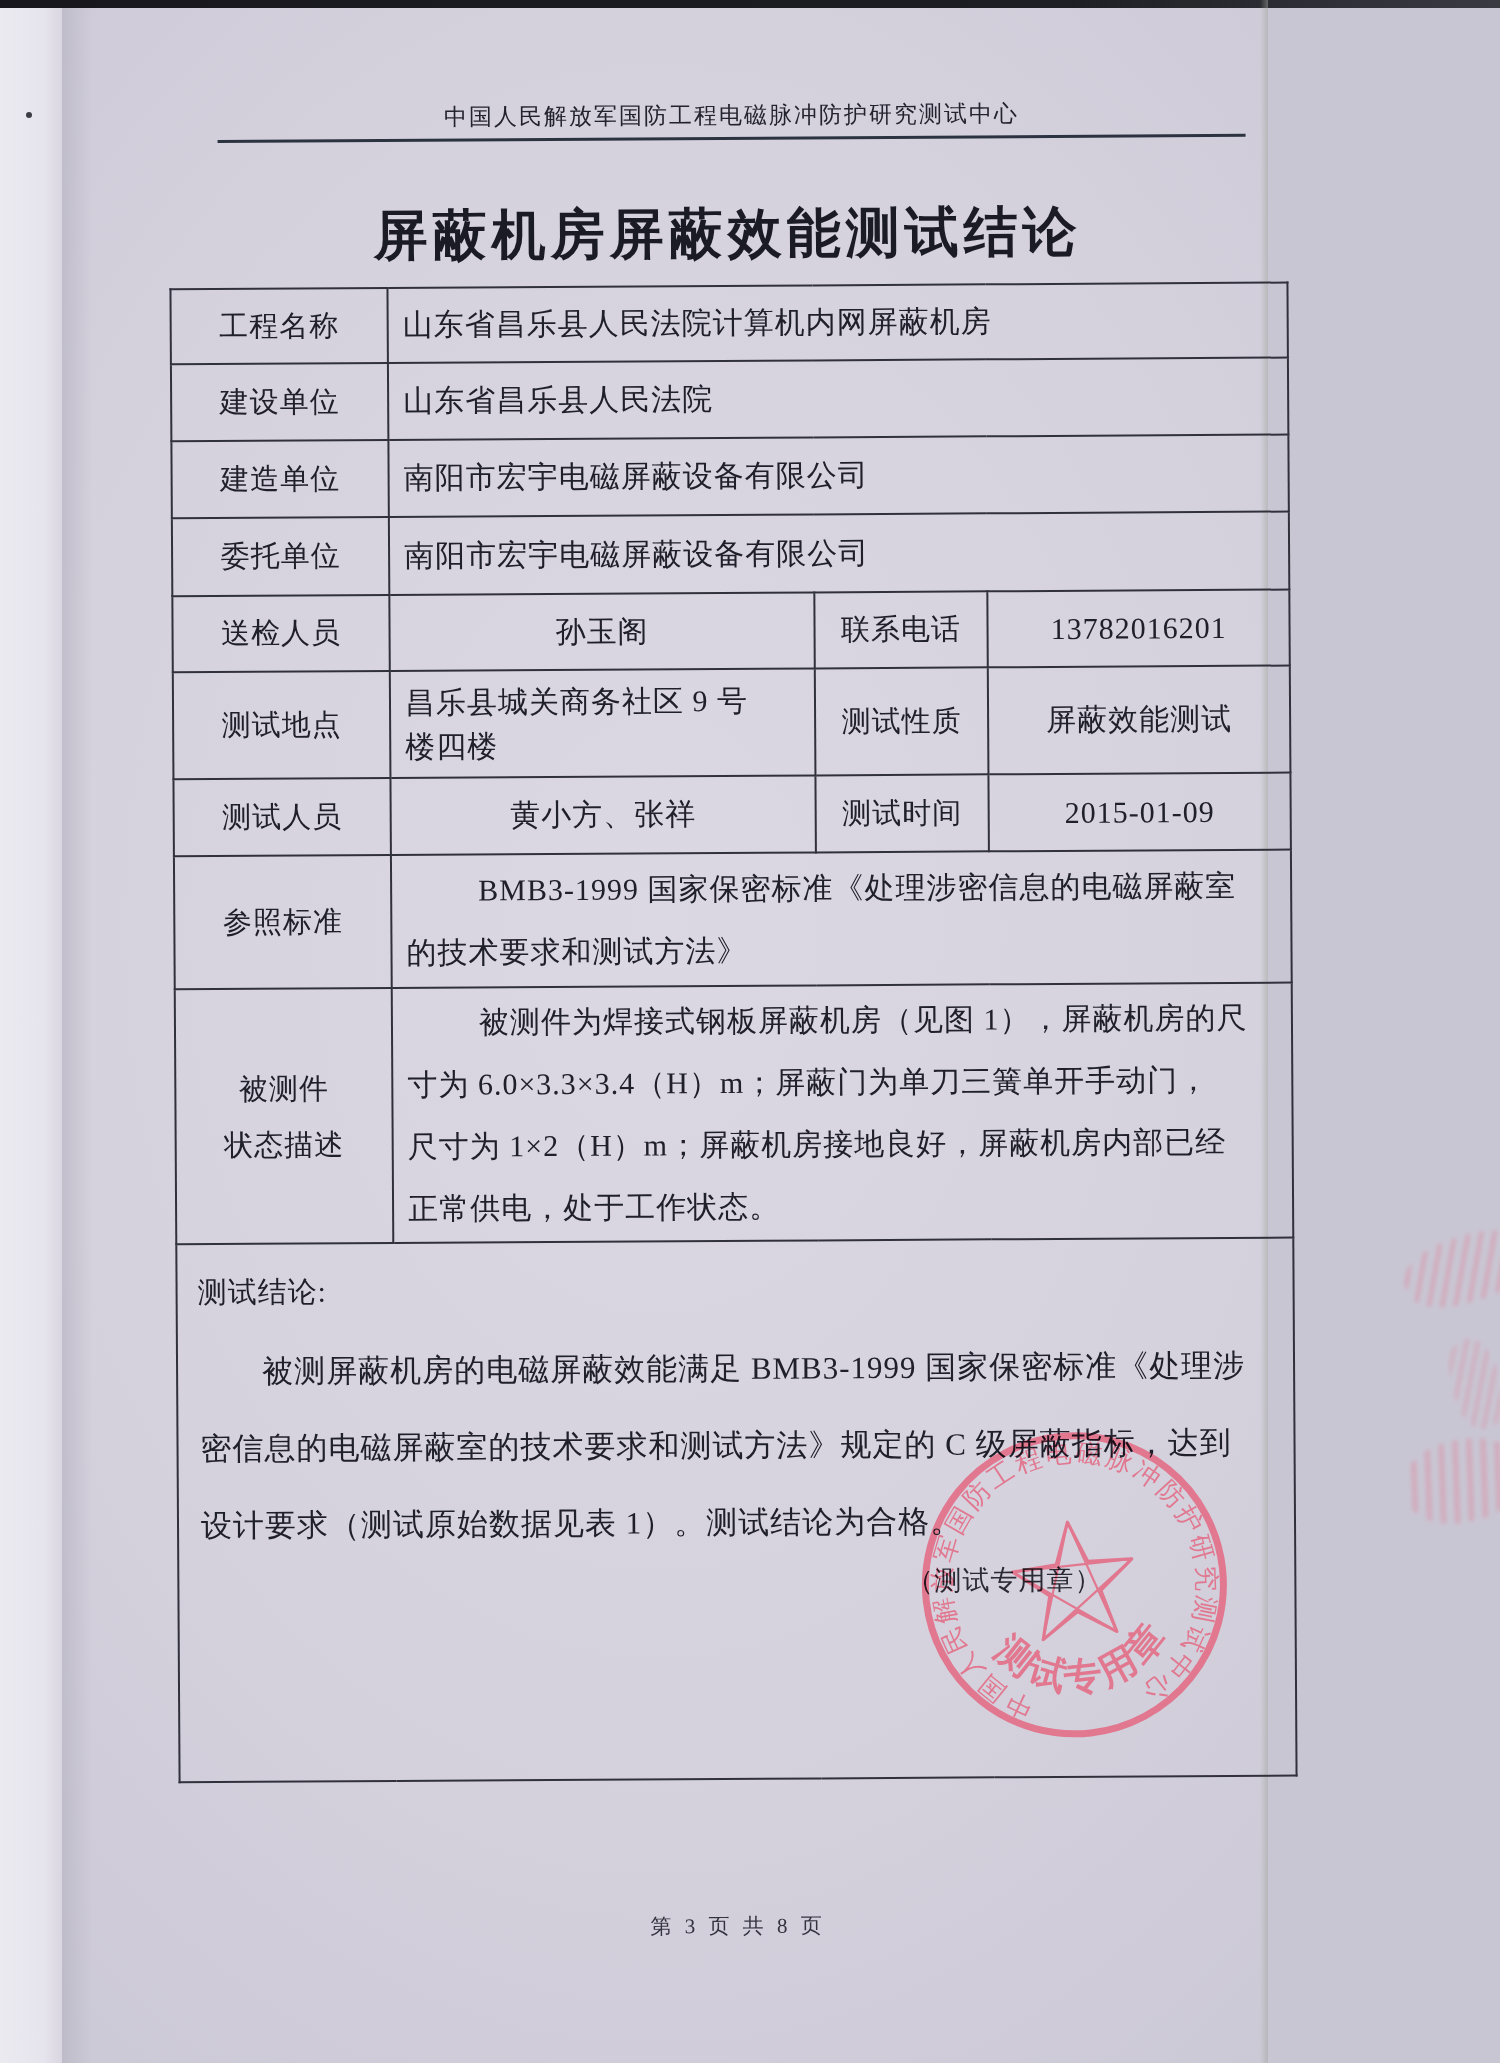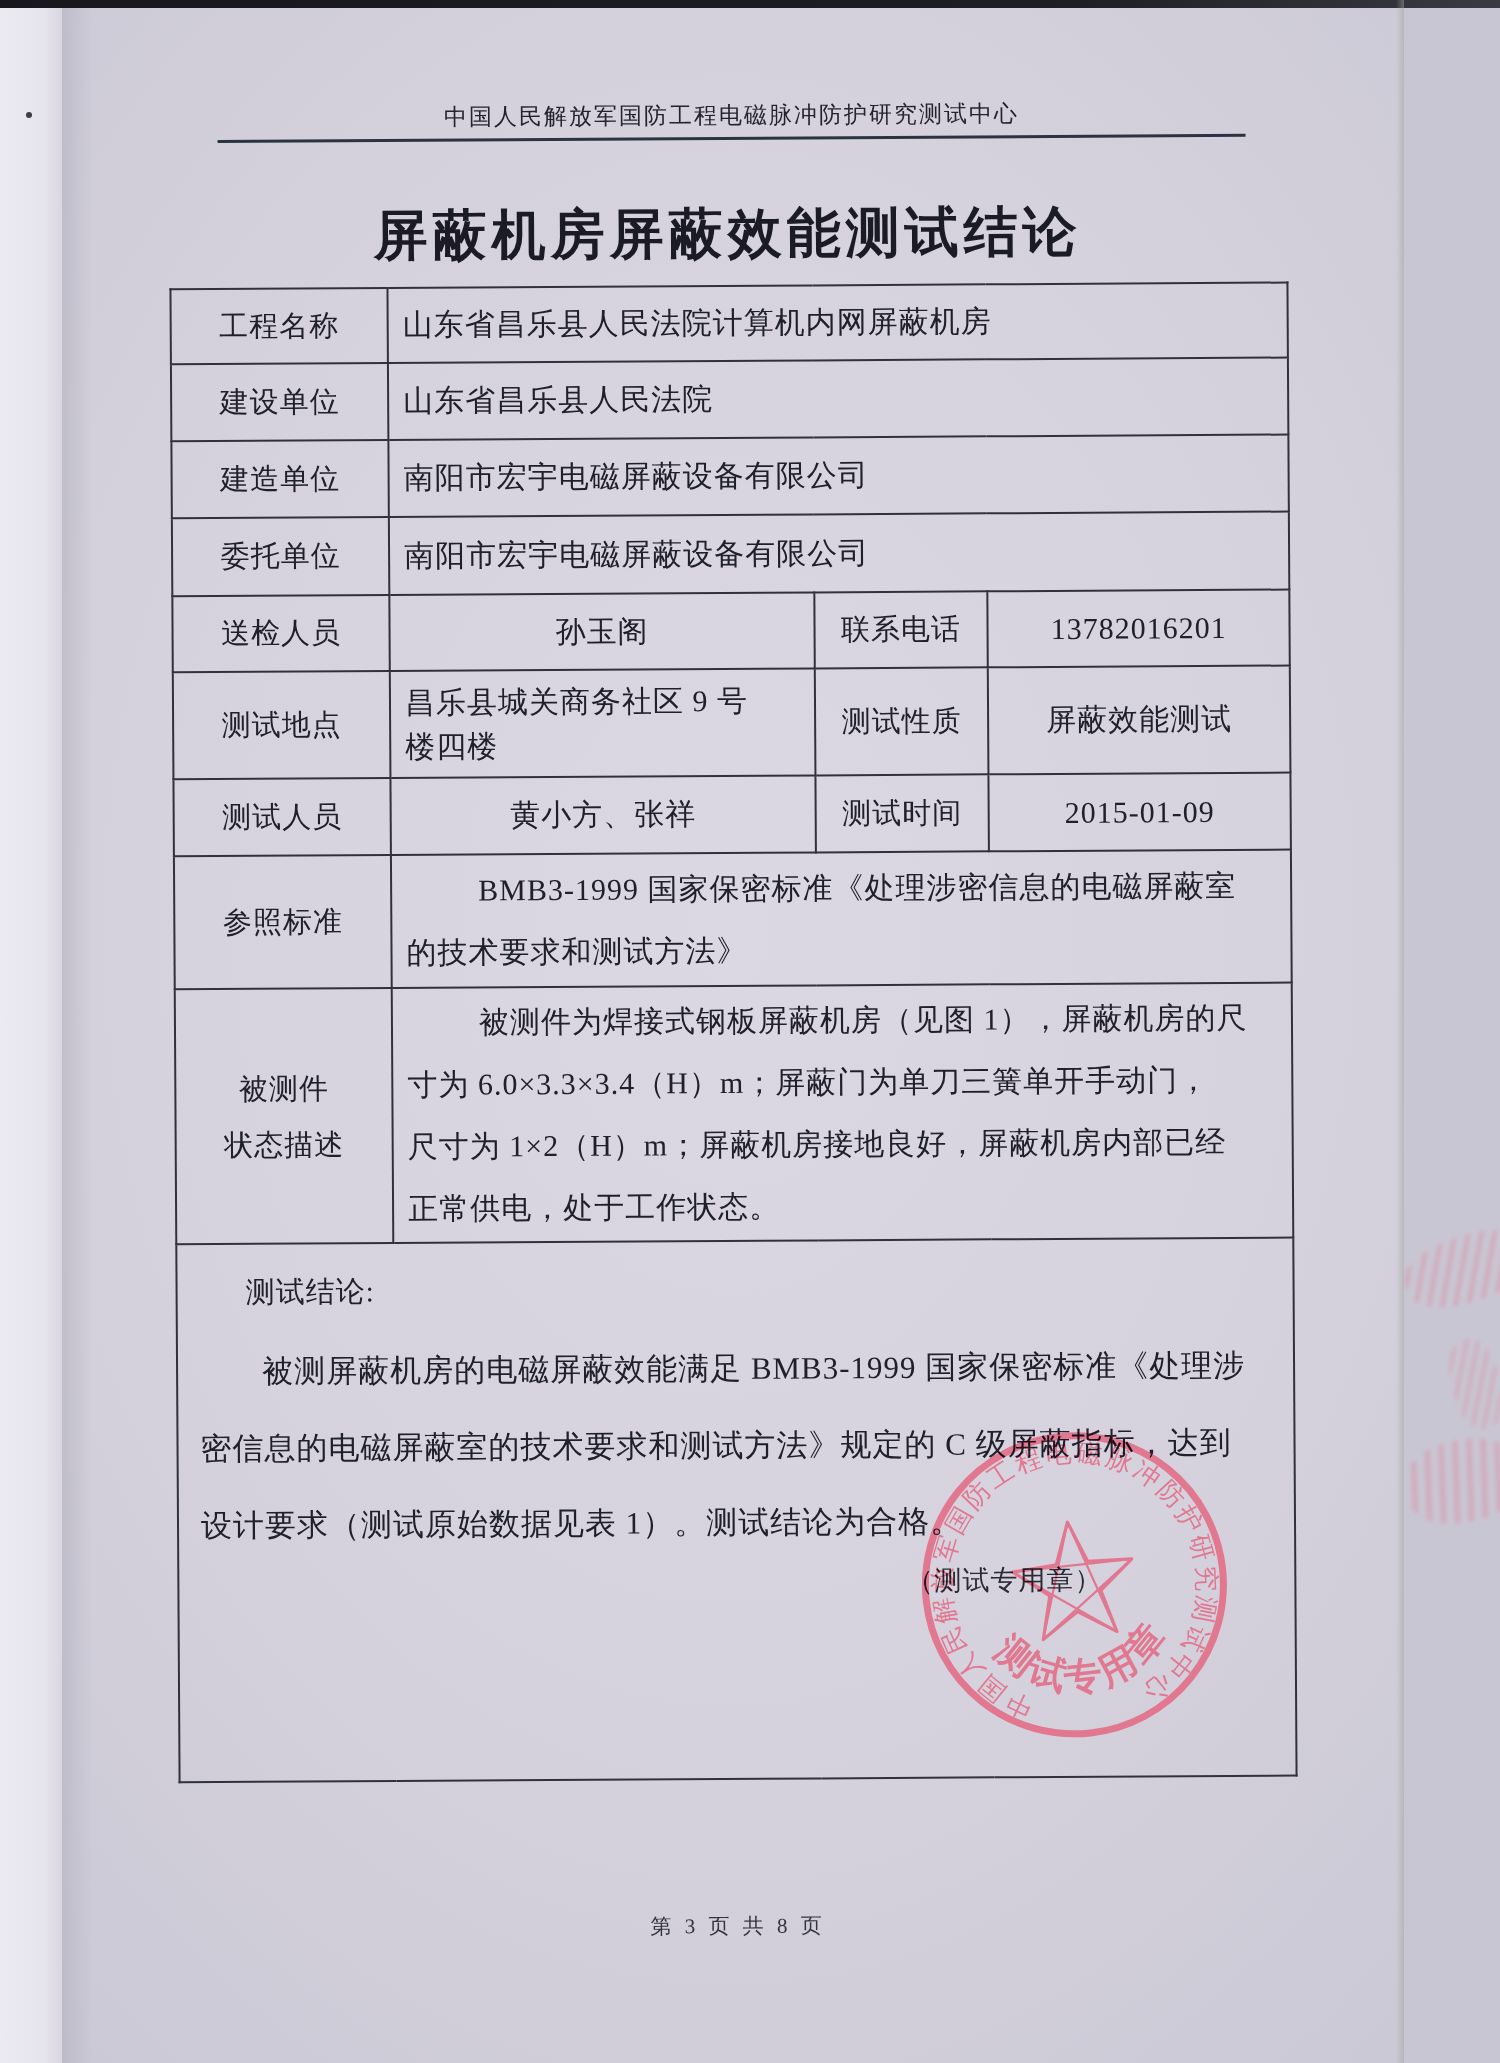--- a/index.html
+++ b/index.html
@@ -1,18 +1,18 @@
 <!DOCTYPE html>
 <html><head>
 <meta charset="utf-8">
 <style>
   html,body{margin:0;padding:0;}
   body{width:1500px;height:2063px;overflow:hidden;background:#c9c6d3;
        font-family:"Liberation Serif",serif;}
-  .scan{position:relative;width:1404px;height:2063px;
+  .scan{position:relative;width:1268px;height:2063px;
         background:radial-gradient(ellipse 1100px 1500px at 52% 45%, #dbd8e4 0%, #d5d2de 55%, #cbc8d5 100%);}
   
   .edge-top{position:absolute;left:0;top:0;width:1500px;height:8px;
             background:linear-gradient(90deg,#17171d 0%, #1d1d24 70%, #3a3a42 100%);}
   .left-strip{position:absolute;left:0;top:8px;width:62px;height:2055px;
               background:linear-gradient(90deg,#eceaf1 0%, #e6e4ec 70%, #d9d6e1 100%);}
   .fold-shadow{position:absolute;left:62px;top:8px;width:36px;height:2055px;
                background:linear-gradient(90deg, #b3b0bd 0%, rgba(179,176,189,0.0) 85%);opacity:.55;}
   .edge-right{position:absolute;right:0;top:0;width:8px;height:2063px;
               background:linear-gradient(270deg,#9fa39b 0%, rgba(159,163,155,0) 100%);opacity:.5;}
@@ -40,21 +40,21 @@
   tr.r9{height:255px;} tr.r10{height:538px;}
   td.lbl{text-align:center;font-size:29px;}
   td.val-left{text-align:left;padding-left:14px;}
   td.val-center{text-align:center;}
   .line{white-space:nowrap;line-height:44px;}
   .lines8 .line{line-height:62px;}
   .ind{padding-left:72px;}
   .lbl2line div{line-height:56px;}
 
   td.concl{vertical-align:top;position:relative;}
-  .concl-label{position:absolute;left:20px;top:28px;font-size:29px;letter-spacing:1px;margin-left:48px;}
+  .concl-label{position:absolute;left:20px;top:28px;font-size:29px;letter-spacing:1px;}
   .concl-par{position:absolute;left:22px;top:88px;width:1080px;font-size:31px;
              letter-spacing:1px;}
   .concl-par .pline{white-space:nowrap;line-height:77px;}
   .concl-par .pline.first{padding-left:62px;}
   .stamp-note{position:absolute;left:727px;top:322px;font-size:27px;letter-spacing:1px;color:#2a2a33;}
   .stamp{position:absolute;left:730px;top:180px;opacity:.82;mix-blend-mode:multiply;}
 
   .footer{position:absolute;left:173px;top:1912px;width:1117px;text-align:center;
           font-size:21px;letter-spacing:4px;color:#33333e;}
 

